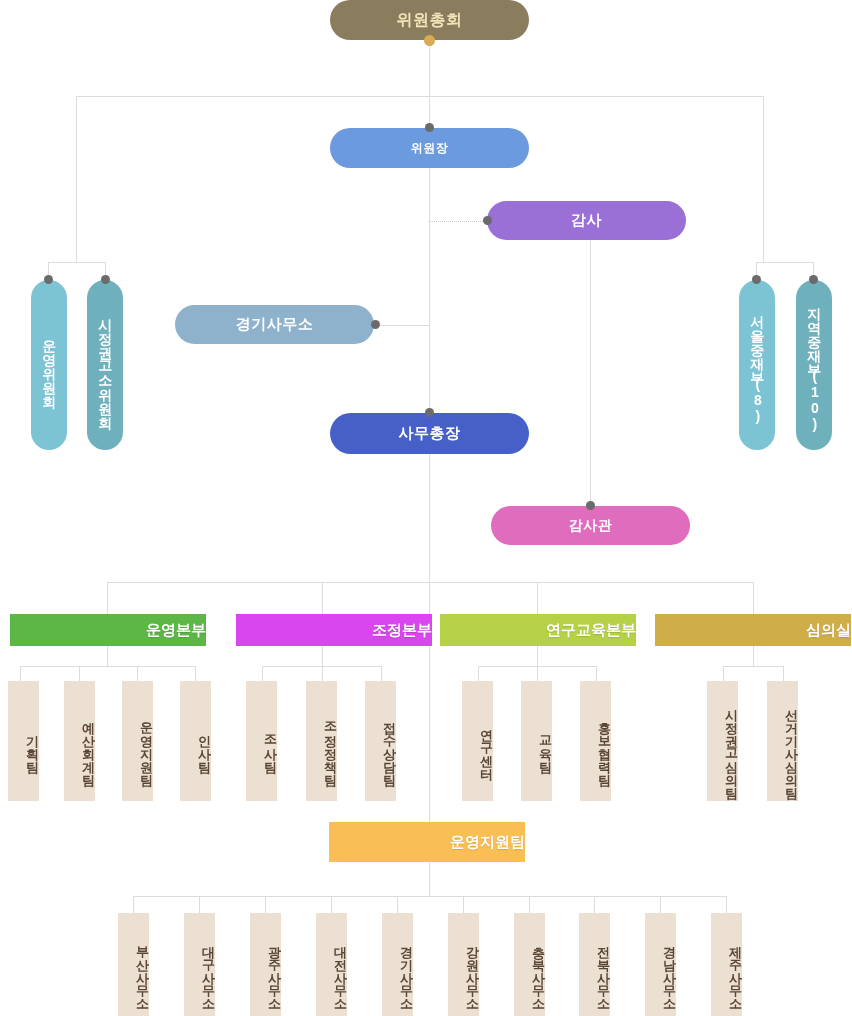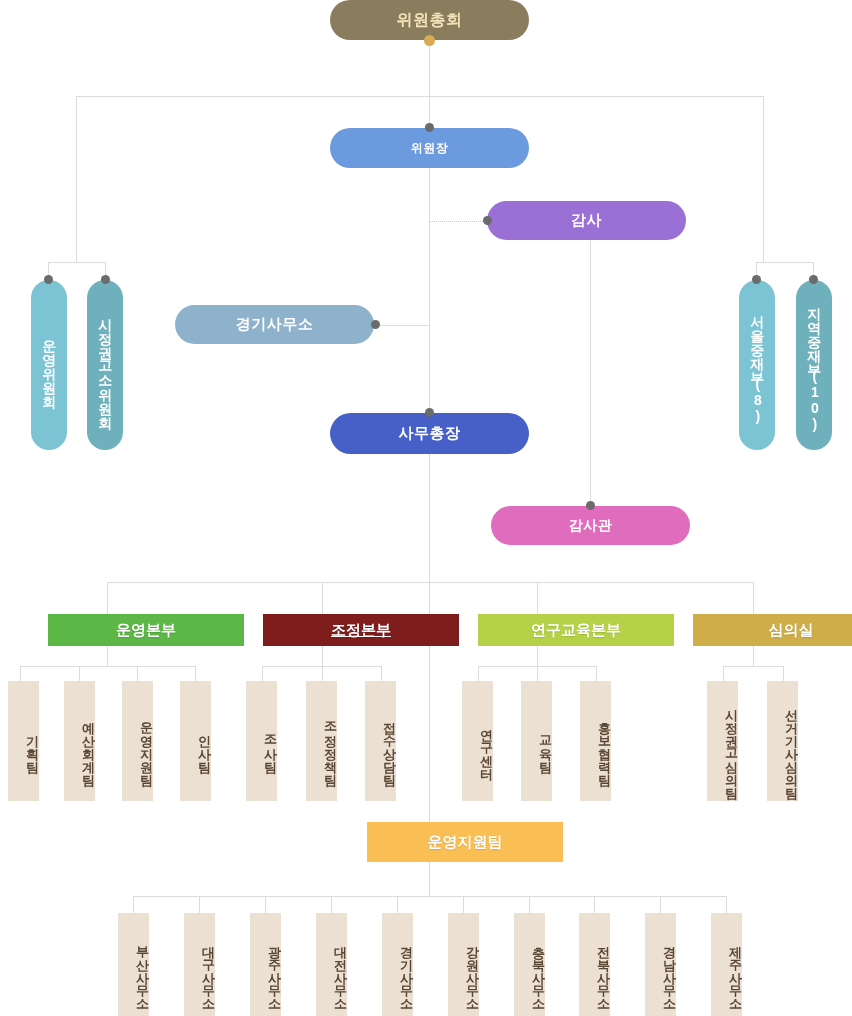--- a/index.html
+++ b/index.html
@@ -38,25 +38,24 @@
     writing-mode:vertical-rl;
     text-orientation:upright;
     line-height:1.12;
     letter-spacing:0;
     padding:10px 0;
   }
 
   
   .bar{
     position:absolute;
-    display:flex;align-items:center;justify-content:center;
+    display:flex;align-items:center;justify-content:flex-end;
     color:#ffffff;font-weight:bold;font-size:15px;
     box-sizing:border-box;z-index:3;
     text-shadow:0 1px 1px rgba(0,0,0,.12);
-    margin-left:38px;
   }
 
   
   .team{
     position:absolute;
     background:#ece0d2;
     color:#5a4635;
     font-weight:bold;
     font-size:13px;
     writing-mode:vertical-rl;
@@ -184,21 +183,21 @@
   <div class="pill vert" style="left:739px;top:280px;width:36px;height:170px;background:#7cc3d4;font-size:14px;">
     <span>서울중재부(8)</span>
   </div>
   <div class="pill vert" style="left:796px;top:280px;width:36px;height:170px;background:#6fb0bd;font-size:14px;">
     <span>지역중재부(10)</span>
   </div>
 
   <div class="bar" style="left:10px;top:614px;width:196px;height:32px;background:#5cb747;">
     <span>운영본부</span>
   </div>
-  <div class="bar" style="left:225px;top:614px;width:196px;height:32px;background:#7f1d1d;text-decoration:underline;">
+  <div class="bar" style="left:236px;top:614px;width:196px;height:32px;background:#d946ef;">
     <span>조정본부</span>
   </div>
   <div class="bar" style="left:440px;top:614px;width:196px;height:32px;background:#b5d147;">
     <span>연구교육본부</span>
   </div>
   <div class="bar" style="left:655px;top:614px;width:196px;height:32px;background:#cfae4a;">
     <span>심의실</span>
   </div>
 
   <div class="team" style="left:8px;top:681px;width:31px;height:120px;">

